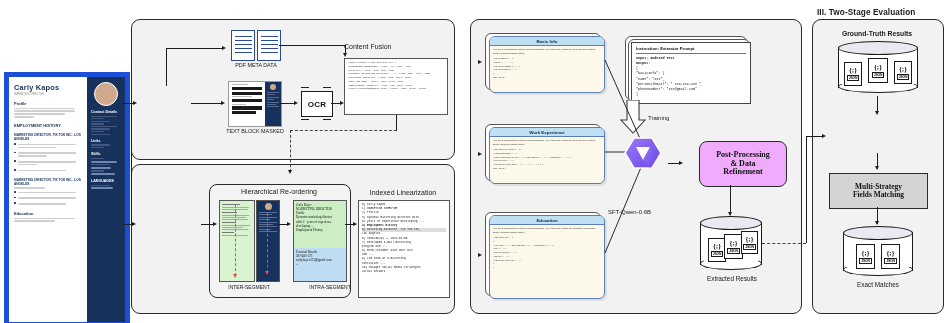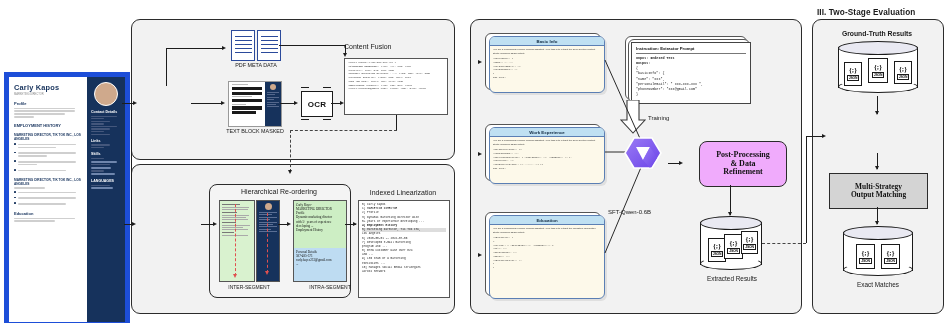--- a/index.html
+++ b/index.html
@@ -505,21 +505,21 @@
   <div class="arrow d" style="left:874.5px;top:111px;"></div>
 
   <div class="ln h" style="left:806px;top:136px;width:18px;"></div>
   <div class="arrow r" style="left:822px;top:133.5px;"></div>
 
   <div class="ln v" style="left:877px;top:153px;height:16px;"></div>
   <div class="arrow d" style="left:874.5px;top:166px;"></div>
 
   <div class="rbox" style="left:829px;top:173px;width:97px;height:34px;background:#d4d4d4;border-radius:0;font-size:7.4px;">
     <span style="white-space:pre-line">Multi-Strategy
-Output Matching</span>
+Fields Matching</span>
   </div>
 
   <div class="ln v" style="left:877px;top:207px;height:17px;"></div>
   <div class="arrow d" style="left:874.5px;top:221px;"></div>
 
   <div class="cyl" style="left:843px;top:226px;width:70px;height:50px;">
     <div class="body"></div>
       <div class="bot"></div>
       <div class="top"></div>
     <div class="jsondoc" style="left:13px;top:18px;width:17px;height:23px;">

